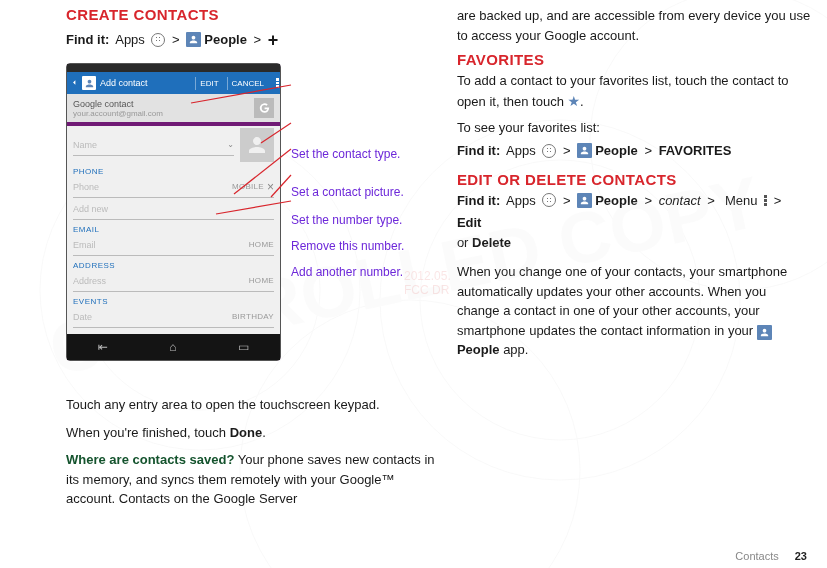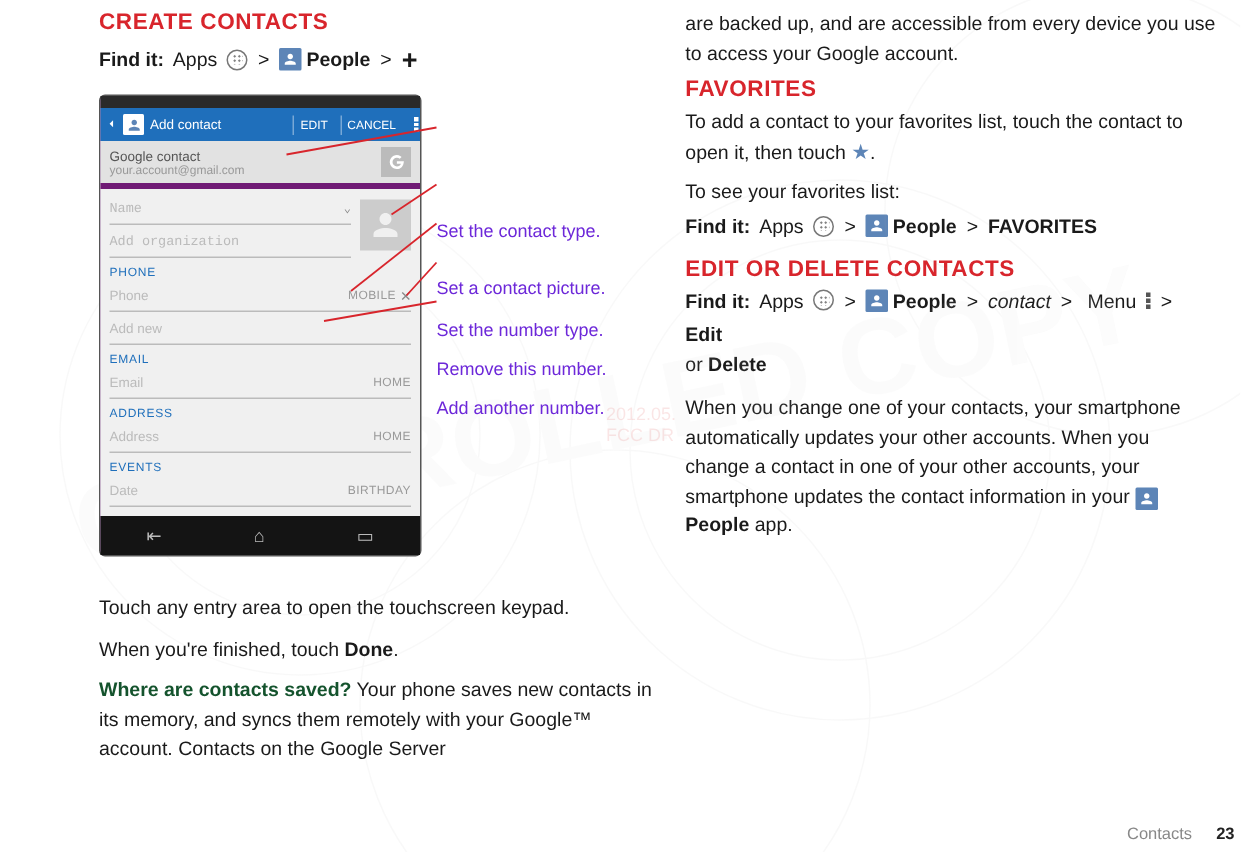--- a/index.html
+++ b/index.html
@@ -107,41 +107,41 @@
     .contact-type .ct-icon svg{width:14px;height:14px;fill:#fff;}
     .contact-type .ct-sub{display:block;color:#999;font-size:8px;}
 
     .form { background:#f0f0f0; padding: 2px 6px 6px; }
     .row { display:flex; align-items:center; border-bottom:1px solid #bbb; height:22px; font-size:9px; color:#bbb;}
     .row .field{flex:1;}
     .row .chev{color:#888;font-size:8px;}
     .row .tag{color:#999;font-size:8px;letter-spacing:0.3px;}
     .row .x{color:#888;font-size:12px;padding-left:3px;}
     .section-label { color:#1f6fbb; font-size:8px; letter-spacing:0.5px; padding-top:5px; }
-    .row-pic { display:flex; align-items:center;font-family:Liberation Mono, monospace; }
+    .row-pic { display:flex; align-items:center; }
     .row-pic .namebox{flex:1;}
     .pic-box{width:34px;height:34px;background:#ccc; display:flex;align-items:center;justify-content:center;margin-left:6px;}
     .pic-box svg{width:24px;height:24px;fill:#f0f0f0;}
 
     .navbar{background:#141414;height:26px;display:flex;align-items:center;justify-content:space-around;}
     .navbar span{color:#bbb;font-size:12px;}
 
     .callouts { position:absolute; left:225px; top:72px; width:176px; }
     .callouts .co { font-size:12px; color:#6d28d9; position:absolute; white-space:nowrap;}
     .co-line { stroke:#d8252c; stroke-width:1.2; fill:none;}
 
     .col-right > .block { margin-bottom: 10px;}
     .col-right h2.section-title { margin-top: 6px;}
     .col-right .continues{margin-top:0;}
     .italic { font-style: italic;}
 
     .footer {
       position:absolute;
       bottom:6px;
-      right:4px;
+      right:20px;
       font-size:11px;
       color:#888;
       display:flex;
       gap:16px;
       align-items:baseline;
     }
     .footer .pg{color:#222;font-weight:700;}
 
     .where-saved { color:#14532d; font-weight:700;}
   </style>
@@ -217,23 +217,20 @@
               </svg>
             </span>
         </div>
         <div class="form">
           <div class="row-pic">
             <div class="namebox">
               <div class="row">
                   <span class="field" data-bind="phone.name_ph">Name</span>
                   <span class="chev">⌄</span>
                 </div>
-              <div class="row">
-                  <span class="field" data-bind="phone.org_ph">Add organization</span>
-                </div>
             </div>
             <div class="pic-box">
               <svg viewBox="0 0 24 24">
                   <path d="M12 12c2.2 0 4-1.8 4-4s-1.8-4-4-4-4 1.8-4 4 1.8 4 4 4zm0 2c-2.7 0-8 1.3-8 4v2h16v-2c0-2.7-5.3-4-8-4z"></path>
                 </svg>
             </div>
           </div>
           <div class="section-label" data-bind="phone.sec_phone">PHONE</div>
           <div class="row">
               <span class="field" data-bind="phone.phone_ph">Phone</span>

